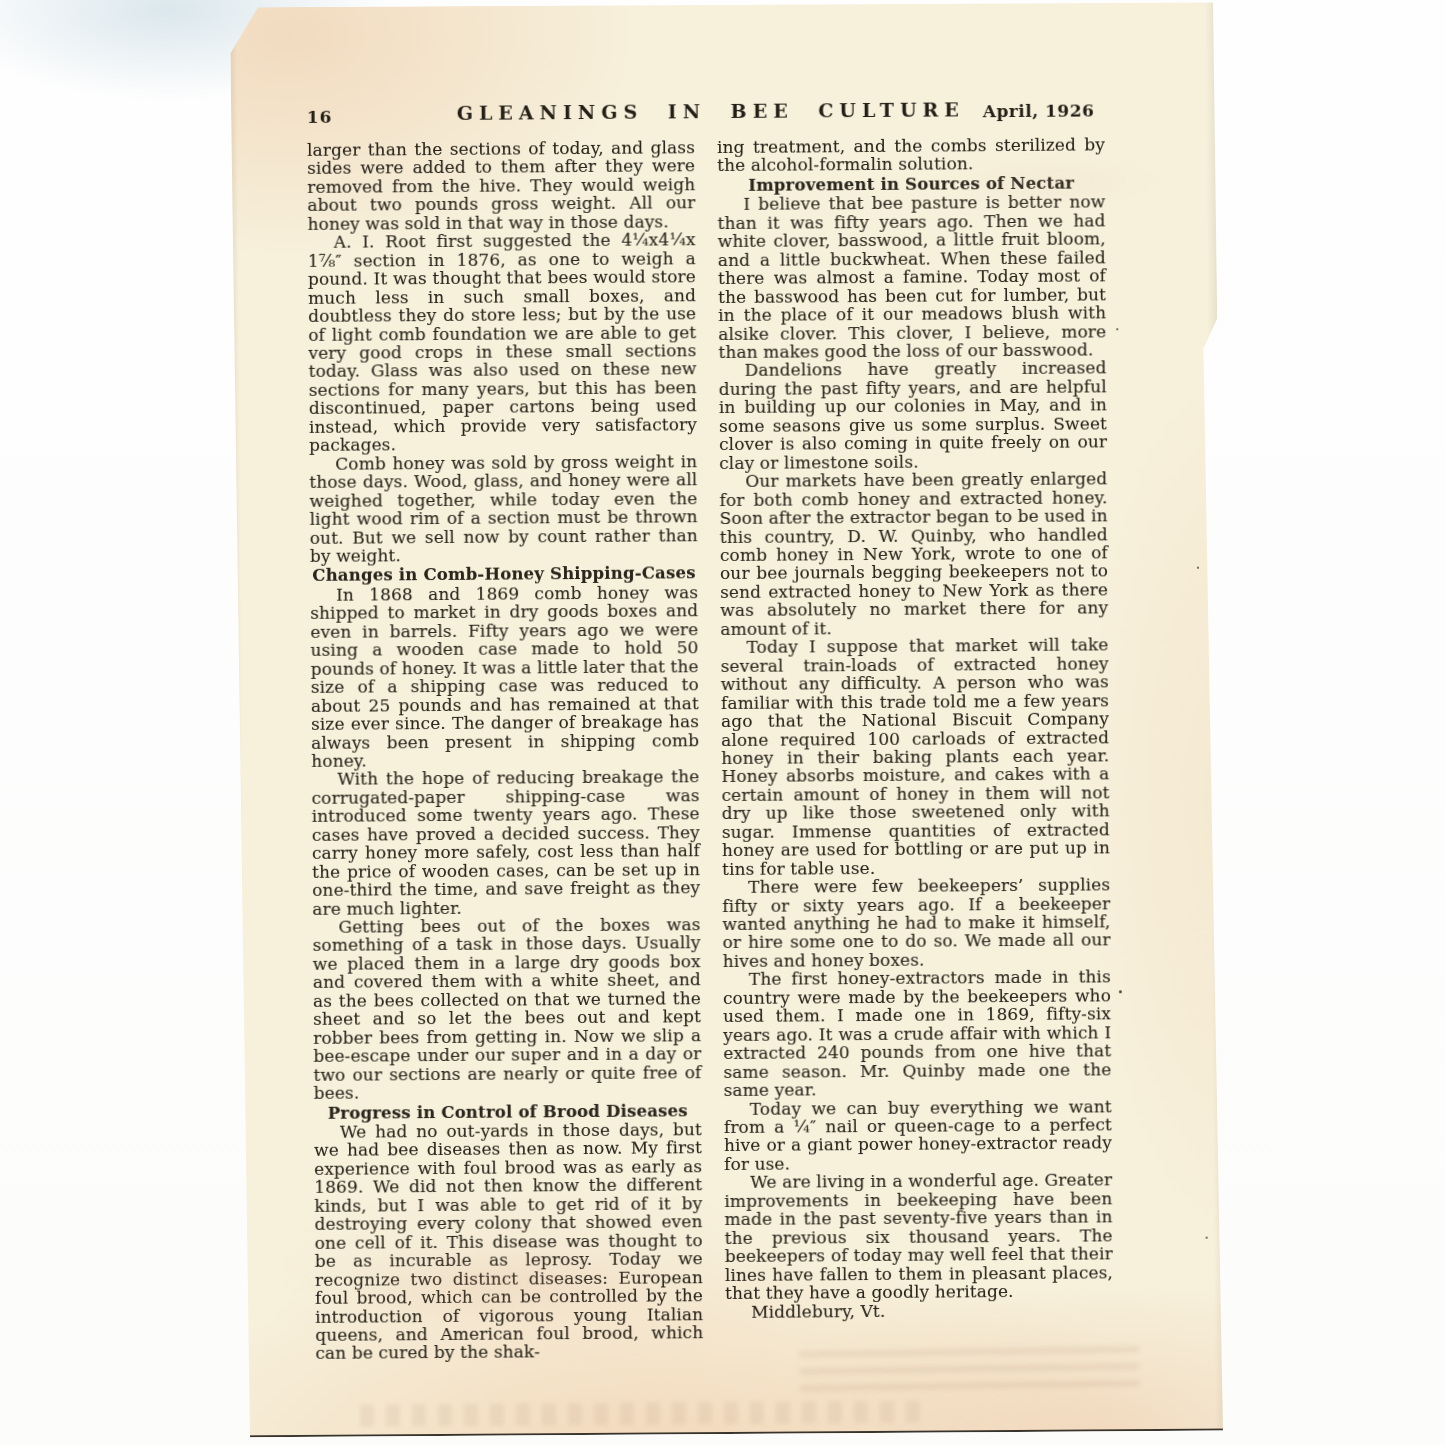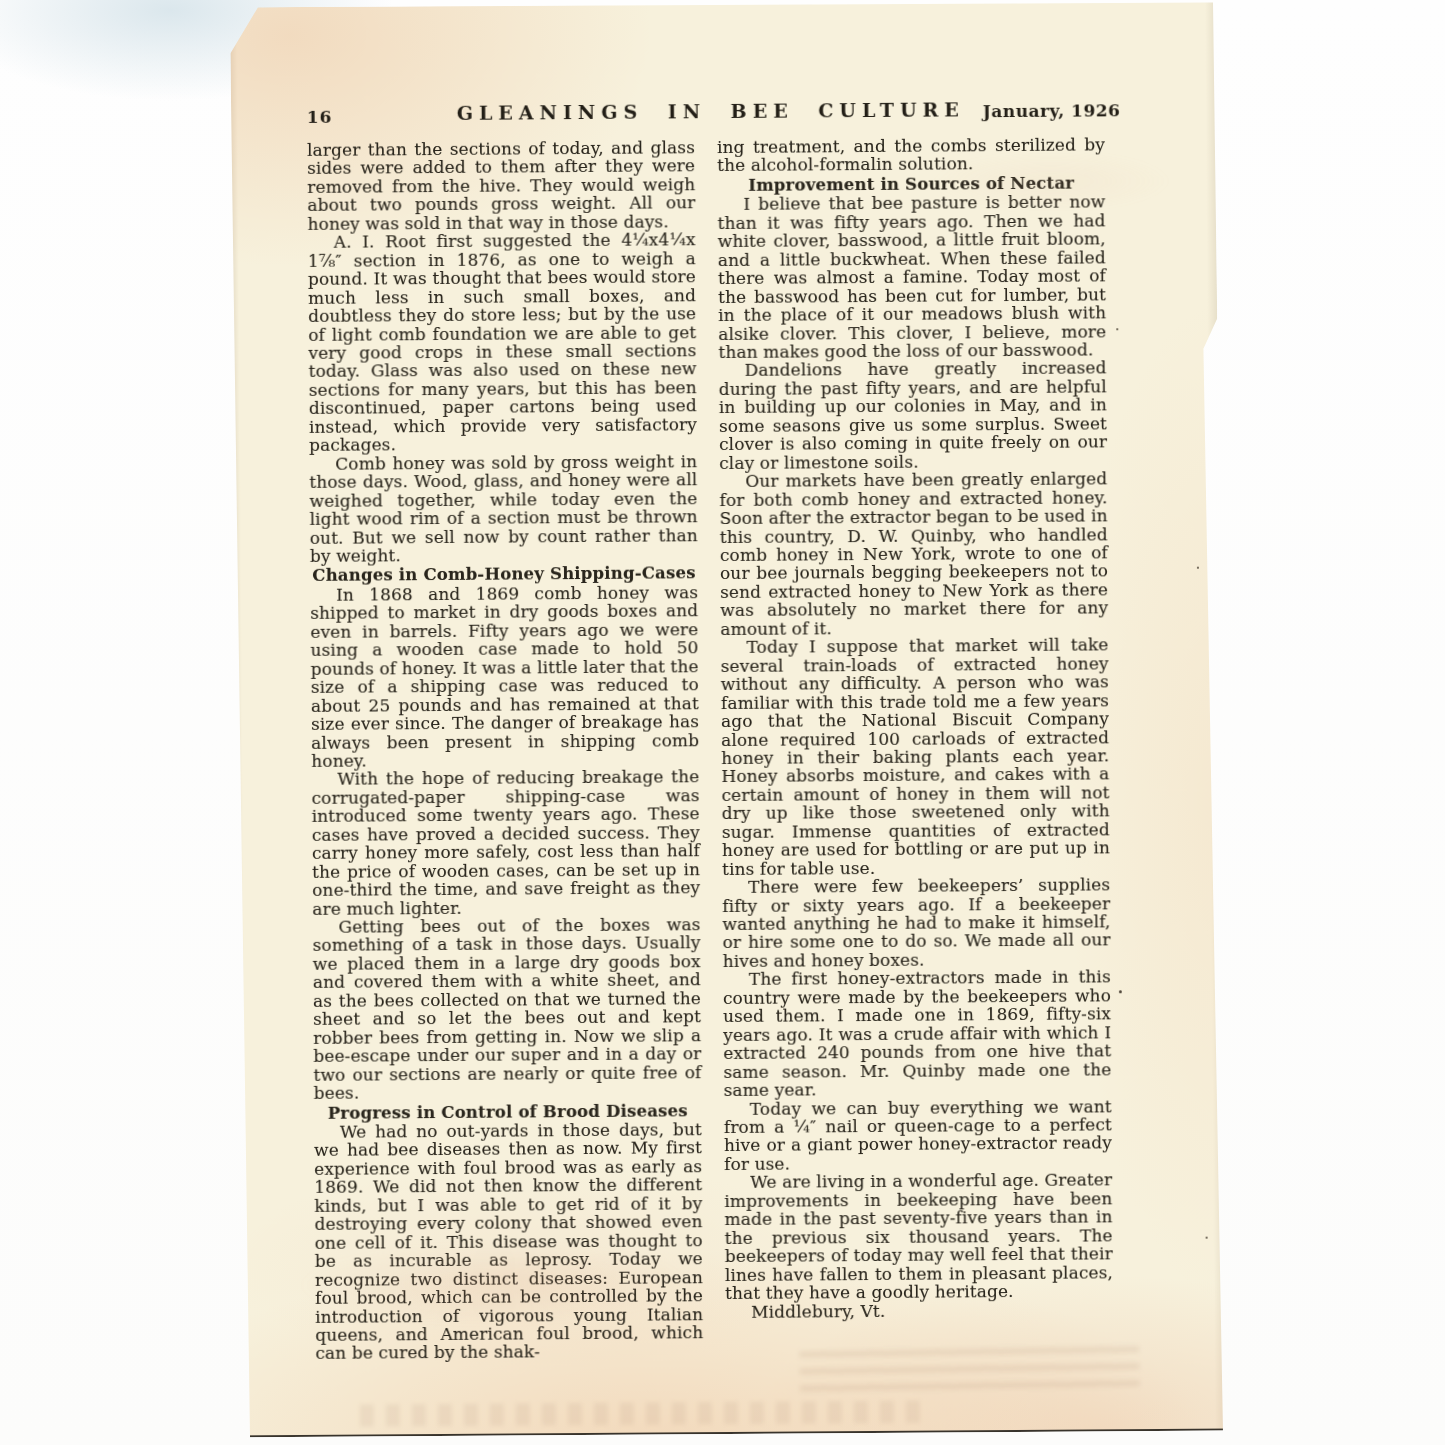--- a/index.html
+++ b/index.html
@@ -79,21 +79,21 @@
 </style>
 </head>
 <body>
 
 <div class="scan">
   <div class="page">
 
     <header class="running-head">
       <span class="page-num">16</span>
       <span class="journal">GLEANINGS IN BEE CULTURE</span>
-      <span class="issue-date">January, 1926</span>
+      <span class="issue-date">April, 1926</span>
     </header>
 
     <div class="col col-left">
         <p class="para">larger than the sections of today, and glass sides were added to them after they were removed from the hive. They would weigh about two pounds gross weight. All our honey was sold in that way in those days.</p>
         <p class="para indent">A. I. Root first suggested the 4¼x4¼x 1⅞″ section in 1876, as one to weigh a pound. It was thought that bees would store much less in such small boxes, and doubtless they do store less; but by the use of light comb foundation we are able to get very good crops in these small sections today. Glass was also used on these new sections for many years, but this has been discontinued, paper cartons being used instead, which provide very satisfactory packages.</p>
         <p class="para indent">Comb honey was sold by gross weight in those days. Wood, glass, and honey were all weighed together, while today even the light wood rim of a section must be thrown out. But we sell now by count rather than by weight.</p>
         <div class="col-heading">Changes in Comb-Honey Shipping-Cases</div>
         <p class="para indent">In 1868 and 1869 comb honey was shipped to market in dry goods boxes and even in barrels. Fifty years ago we were using a wooden case made to hold 50 pounds of honey. It was a little later that the size of a shipping case was reduced to about 25 pounds and has remained at that size ever since. The danger of breakage has always been present in shipping comb honey.</p>
         <p class="para indent">With the hope of reducing breakage the corrugated-paper shipping-case was introduced some twenty years ago. These cases have proved a decided success. They carry honey more safely, cost less than half the price of wooden cases, can be set up in one-third the time, and save freight as they are much lighter.</p>
         <p class="para indent">Getting bees out of the boxes was something of a task in those days. Usually we placed them in a large dry goods box and covered them with a white sheet, and as the bees collected on that we turned the sheet and so let the bees out and kept robber bees from getting in. Now we slip a bee-escape under our super and in a day or two our sections are nearly or quite free of bees.</p>

